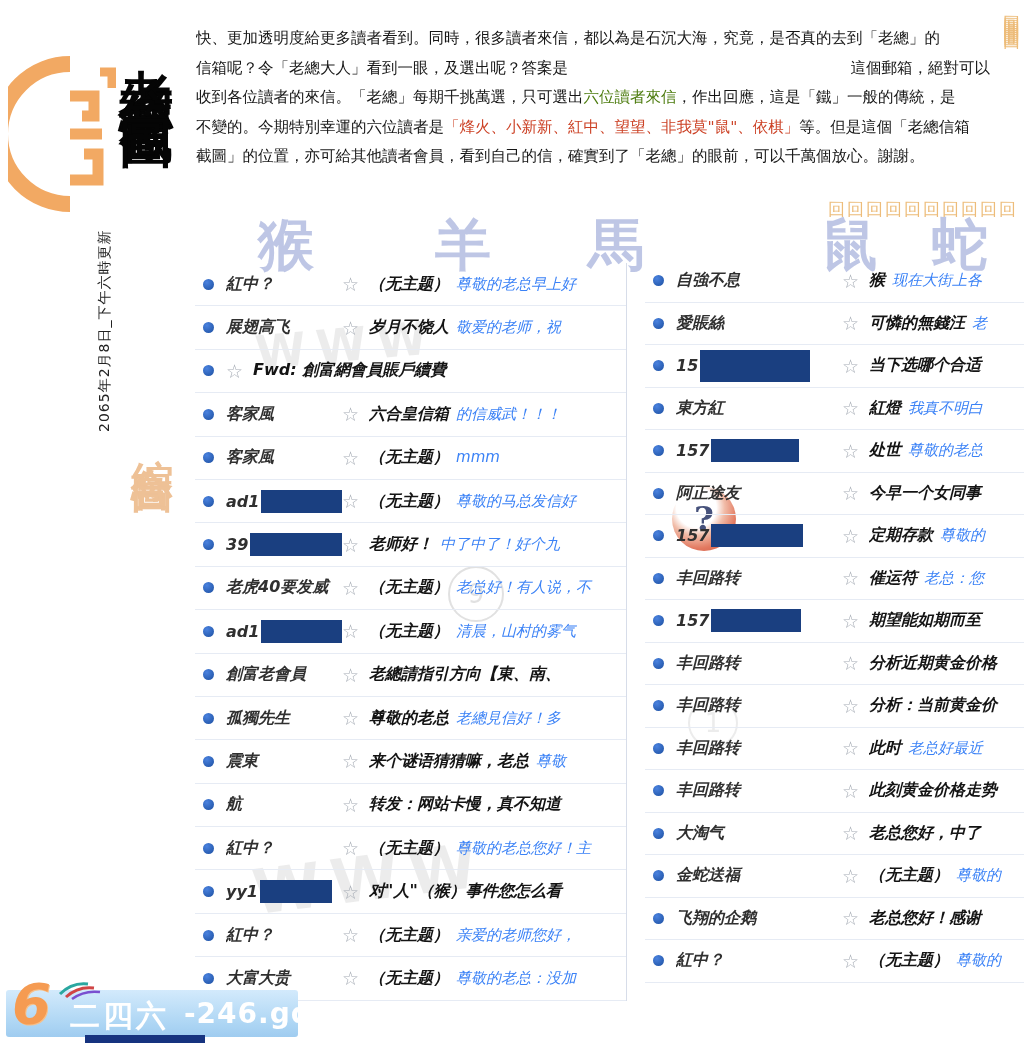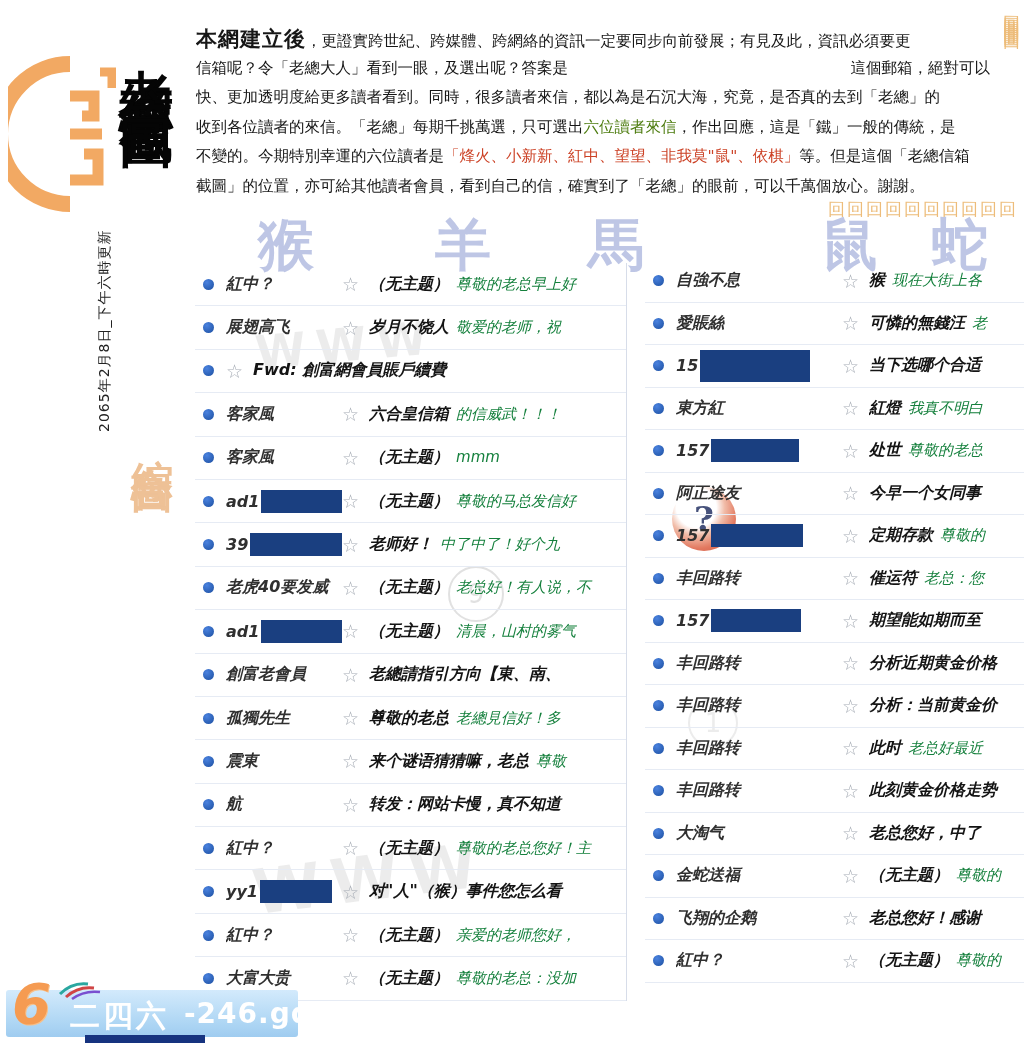--- a/index.html
+++ b/index.html
@@ -57,21 +57,21 @@
   .dot{width:11px;height:11px;border-radius:50%;flex:none;margin:0 12px 0 8px;
        background:radial-gradient(circle at 35% 30%,#4a82df,#1c4fa0);}
   .sender{font-weight:bold;color:#303030;font-size:16px;flex:none;display:flex;
           align-items:center;gap:2px;overflow:hidden;}
   #left-list .sender{width:116px;}
   #right-list .sender{width:166px;}
   .redact{background:#1a3f80;height:23px;flex:none;display:inline-block;}
   .star{color:#a7adb6;font-size:19px;margin-right:10px;flex:none;}
   .subj-wrap{display:flex;flex:1;overflow:hidden;white-space:nowrap;align-items:baseline;}
   .subject{font-weight:bold;color:#141414;font-size:16px;white-space:nowrap;}
-  .preview{color:#15803d;font-size:15px;margin-left:7px;white-space:nowrap;}
+  .preview{color:#3b82f6;font-size:15px;margin-left:7px;white-space:nowrap;}
 
   
   #footer-banner{position:absolute;left:6px;top:990px;width:292px;height:47px;border-radius:3px;
                  background:linear-gradient(180deg,#d3eafc 0%,#aed6f4 70%,#9fccf0 100%);}
   #f-six{position:absolute;left:6px;top:-14px;font-size:56px;font-weight:bold;font-style:italic;
          color:#f59b52;text-shadow:1px 1px 0 #f7c08a;line-height:1;}
   #f-feathers{position:absolute;left:52px;top:-12px;}
   #f-cn{position:absolute;left:64px;top:6px;font-family:"DejaVu Serif","Liberation Serif",serif;
         font-size:30px;font-weight:bold;color:#fff;letter-spacing:3px;}
   #f-suffix{position:absolute;left:160px;top:7px;font-size:28px;font-weight:bold;color:#fff;letter-spacing:1px;margin-left:18px;}
@@ -91,26 +91,25 @@
       <path d="M92 20 h12 v16" fill="none" stroke="#f2a963" stroke-width="9"></path>
     </svg>
     <span id="seal-num">003</span>
   </div>
 
   <div id="vtitle">老總信箱截圖</div>
   <div id="vsub">綜合圖</div>
   <div id="vdate">2065年2月8日_下午六時更新</div>
 
   <div id="intro">
-    <div class="iline"><span class="lead">本網建立後</span><span>，更證實跨世紀、跨媒體、跨網絡的資訊一定要同步向前發展；有見及此，資訊必須要更</span></div>
+    <div class="iline">快、更加透明度給更多讀者看到。同時，很多讀者來信，都以為是石沉大海，究竟，是否真的去到「老總」的</div>
     <div class="iline gapline">
         <span>信箱呢？令「老總大人」看到一眼，及選出呢？答案是</span>
         <span>這個郵箱，絕對可以</span>
       </div>
-    <div class="iline">快、更加透明度給更多讀者看到。同時，很多讀者來信，都以為是石沉大海，究竟，是否真的去到「老總」的</div>
     <div class="iline"><span>收到各位讀者的來信。「老總」每期千挑萬選，只可選出</span><span class="hl-mag">六位讀者來信</span><span>，作出回應，這是「鐵」一般的傳統，是</span></div>
     <div class="iline"><span>不變的。今期特別幸運的六位讀者是</span><span class="hl-red">「烽火、小新新、紅中、望望、非我莫"鼠"、依棋」</span><span>等。但是這個「老總信箱</span></div>
     <div class="iline">截圖」的位置，亦可給其他讀者會員，看到自己的信，確實到了「老總」的眼前，可以千萬個放心。謝謝。</div>
   </div>
 
   <div id="meander-v">回回回回回回回回回回</div>
   <div id="meander-h">回回回回回回回回回回</div>
 
   <span class="zodiac" style="left:258px">猴</span>
   <span class="zodiac" style="left:435px">羊</span>

